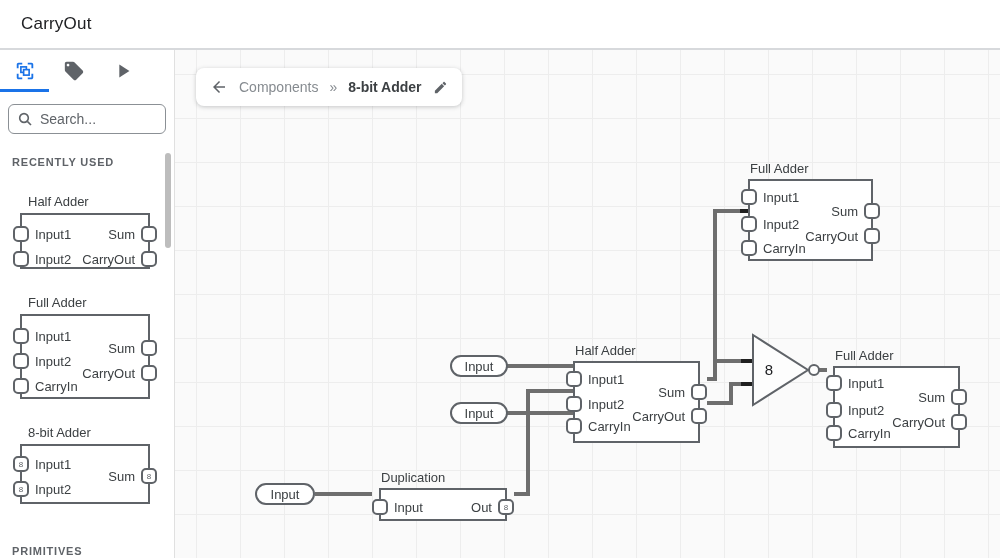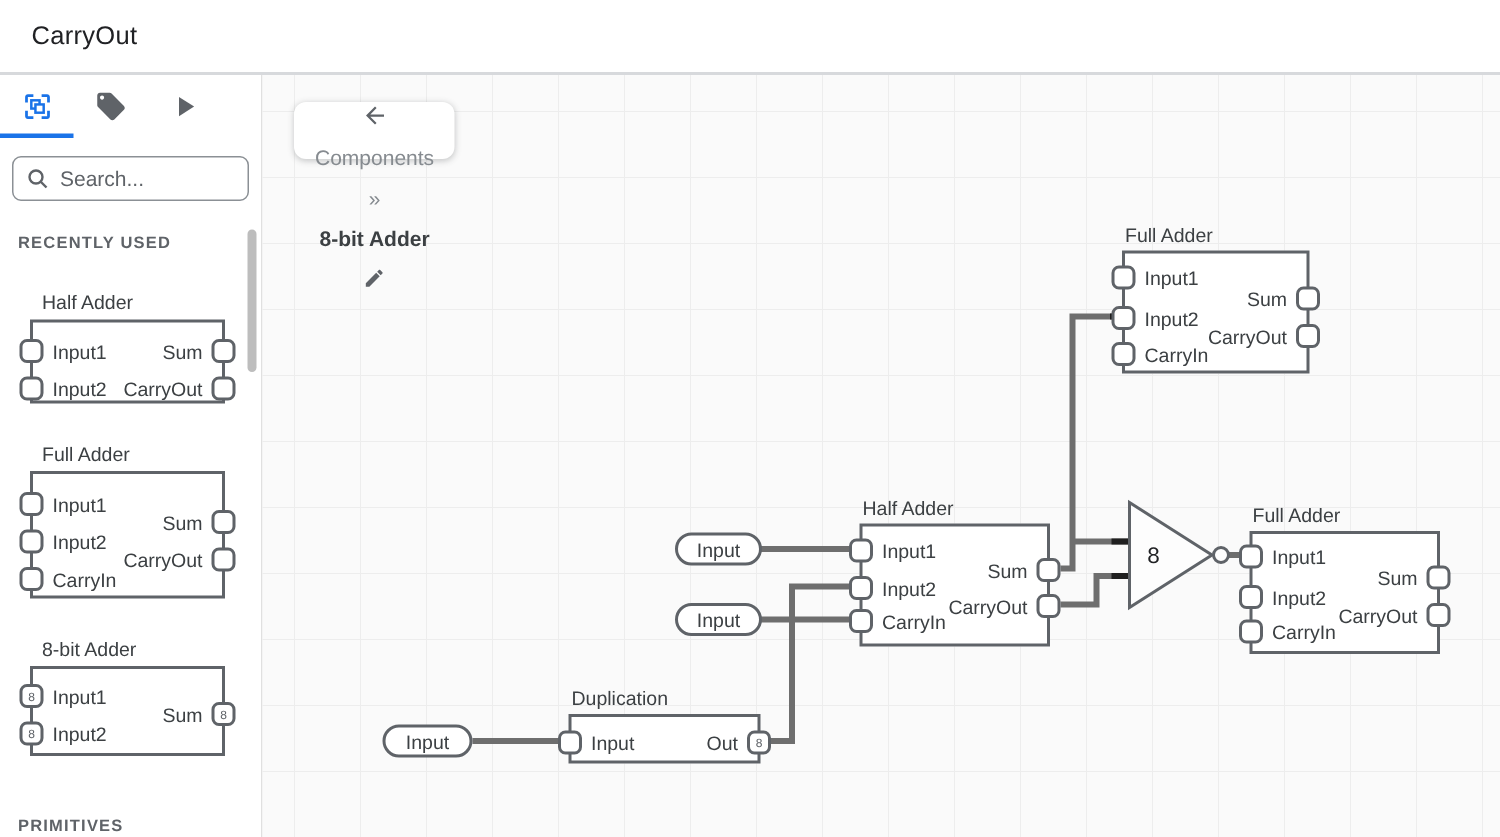--- a/index.html
+++ b/index.html
@@ -14,39 +14,39 @@
   .tabs { display:flex; height:42px; align-items:stretch; }
   .tab { width:49px; display:flex; align-items:center; justify-content:center; cursor:pointer; }
   .tab.active { box-shadow: inset 0 -3px 0 #1a73e8; }
   .searchbox { margin:12px 8px 0 8px; height:30px; border:1px solid #8b9095; border-radius:6px;
     display:flex; align-items:center; padding:12px 8px; gap:7px; background:#fff; }
   .searchbox input { border:none; outline:none; font-size:14px; color:#3c4043; width:100%;
     font-family:"Liberation Sans", sans-serif; background:transparent; }
   .searchbox input::placeholder { color:#5f6368; }
   .section-label { font-size:11px; color:#5f6368; letter-spacing:.8px; margin:22px 0 0 12px;font-weight:bold; }
   .side-comp { margin:26px 0 0 20px; width:130px; }
-  .comp-title { font-size:13px; color:#3c4043; margin:0 0 4px 8px; white-space:nowrap; }
+  .comp-title { font-size:13px; color:#3c4043; margin:12px 0 4px 8px; white-space:nowrap; }
   .comp-box { position:relative; background:#fff; border:2px solid #5f6368; width:100%; }
   .portrow { position:absolute; display:flex; align-items:center; gap:6px; height:16px; }
   .portrow.left  { left:-9px; }
   .portrow.right { right:-9px; flex-direction:row-reverse; }
   .port-square { width:16px; height:16px; border:2px solid #5f6368; border-radius:5px;
     background:#fff; flex-shrink:0; display:flex; align-items:center; justify-content:center;
     font-size:8px; color:#5f6368; }
   .port-label { font-size:13px; color:#3c4043; white-space:nowrap; }
   .sb-thumb { position:absolute; right:3px; top:103px; width:6px; height:95px;
     background:#bdbdbd; border-radius:3px; }
   .canvas { position:relative; flex:1; background-color:#fafafa; overflow:hidden;
     background-image: linear-gradient(to right, #ededed 1px, transparent 1px),
                       linear-gradient(to bottom, #ededed 1px, transparent 1px);
     background-size:44px 44px; background-position:21px 24px; }
   #wire-layer { position:absolute; left:0; top:0; width:825px; height:508px; }
   .breadcrumb { position:absolute; left:21px; top:18px; height:38px; background:#fff;
     border-radius:8px; box-shadow:0 1px 4px rgba(60,64,67,.28); display:flex; align-items:center;
-    padding:0 14px; gap:11px;flex-direction:column; }
+    padding:0 14px; gap:11px; }
   .bc-parent { font-size:14px; color:#868b90; }
   .bc-sep { font-size:14px; color:#868b90; }
   .bc-current { font-size:14px; color:#3c4043; font-weight:bold; }
   .icon-btn { display:flex; align-items:center; justify-content:center; cursor:pointer; }
   .canvas-node { position:absolute; }
   .canvas-node .comp-title { margin-left:2px; margin-bottom:3px; }
   .pill { position:absolute; border:2px solid #5f6368; border-radius:12px; background:#fff;
     display:flex; align-items:center; justify-content:center; font-size:13px; color:#3c4043; }
 </style>
 </head>

